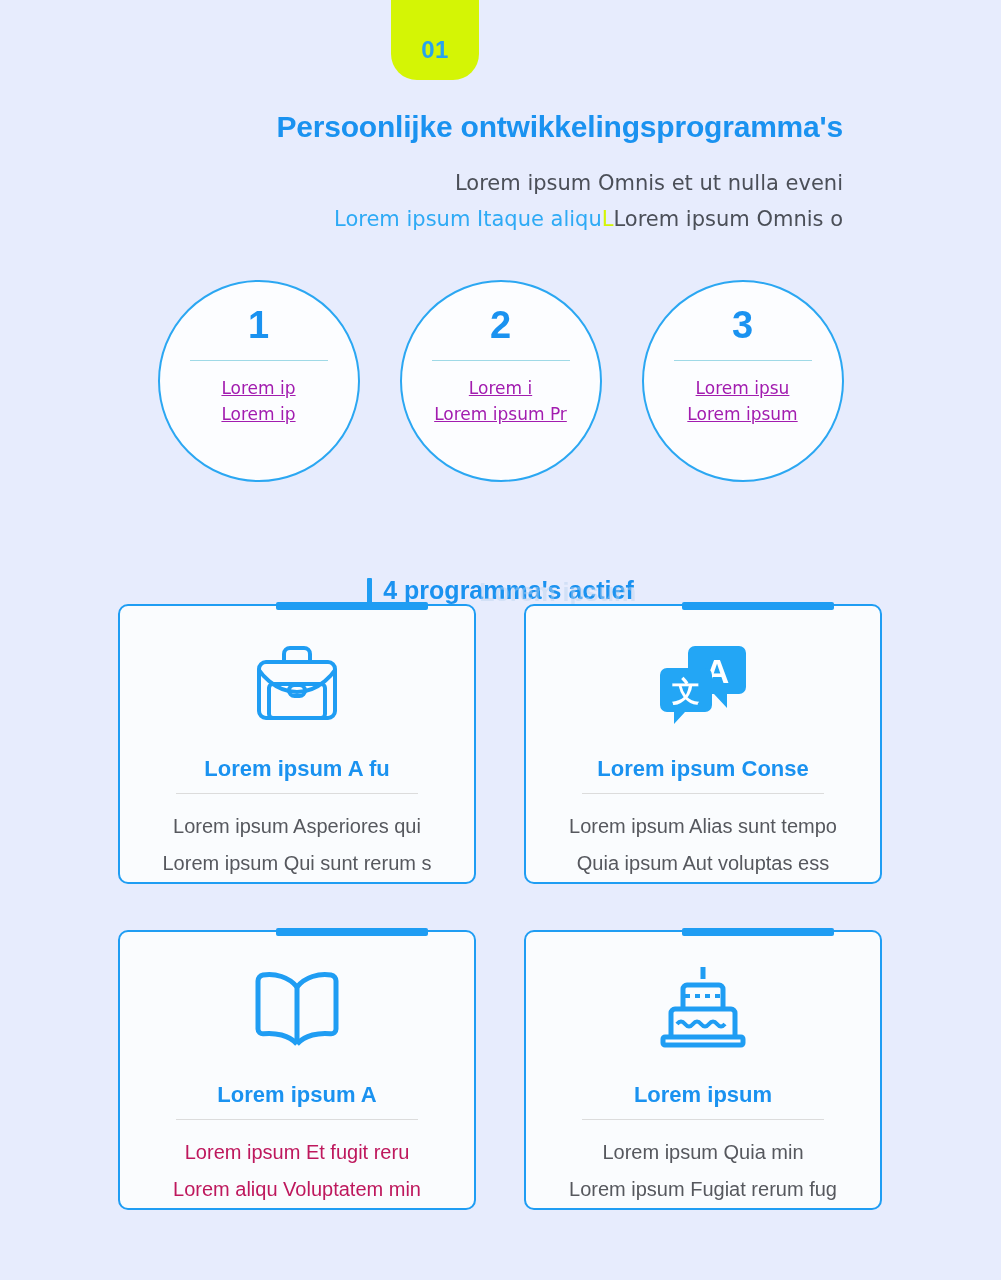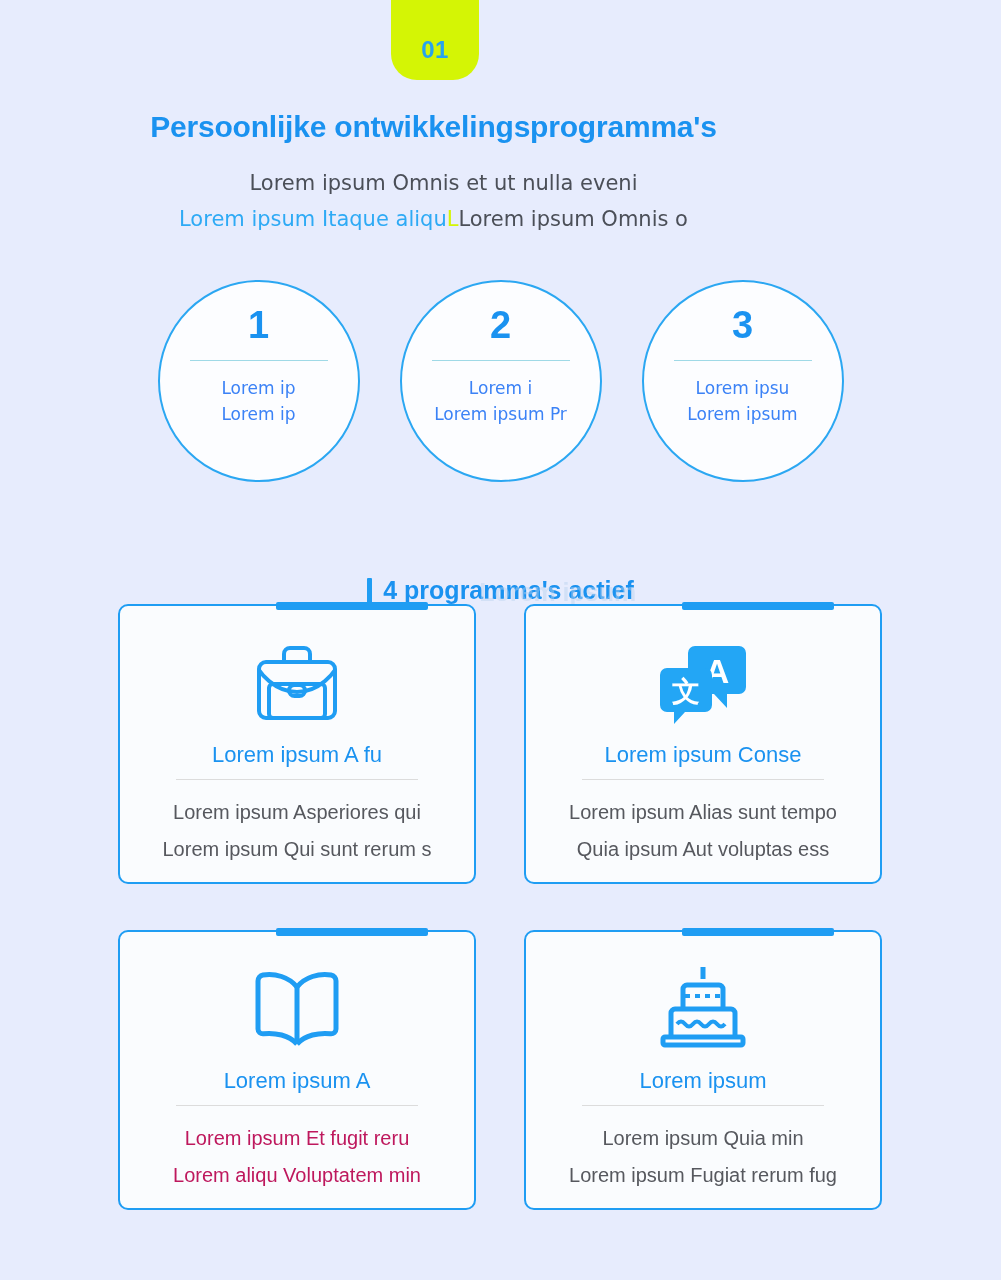--- a/index.html
+++ b/index.html
@@ -40,23 +40,23 @@
     color: #27a3ef;
     font-size: 24px;
     font-weight: bold;
     letter-spacing: 0.5px;
   }
 
   
   .header {
     position: absolute;
     top: 110px;
-    left: 12px;
+    left: 0;
     width: 843px;
-    text-align: center;
+    text-align: right;
   }
   .page-title {
     color: #1a92f0;
     font-size: 30px;
     font-weight: bold;
     letter-spacing: -0.2px;
     margin: 0;
   }
   .subtitle-1 {
     margin-top: 27px;
@@ -102,24 +102,25 @@
     font-weight: bold;
     line-height: 1;
   }
   .circle-rule {
     width: 138px;
     height: 1px;
     background: #9fd9e6;
     margin: 16px 0 14px 0;
   }
   .circle-line {
-    color: #3b82f6;
+    color: #a21caf;
     font-size: 17px;
     font-family: "DejaVu Sans", sans-serif;
     line-height: 1.55;
+    text-decoration: underline;
   }
 
   
   .section-head {
     position: absolute;
     top: 576px;
     left: 0;
     width: 1001px;
     display: flex;
     justify-content: center;
@@ -182,24 +183,24 @@
     border-radius: 2px;
   }
   .card-icon {
     margin-top: 30px;
     height: 92px;
     display: flex;
     align-items: center;
     justify-content: center;
   }
   .card-title {
-    margin-top: 14px;
+    margin-top: 28px;
     color: #1a92f0;
     font-size: 22px;
-    font-weight: normal;
+    font-weight: bold;
     text-align: center;
   }
   .card-rule {
     width: 242px;
     height: 1px;
     background: #dcdcdc;
     margin: 11px 0 14px 0;
   }
   .card-body {
     font-size: 20px;

